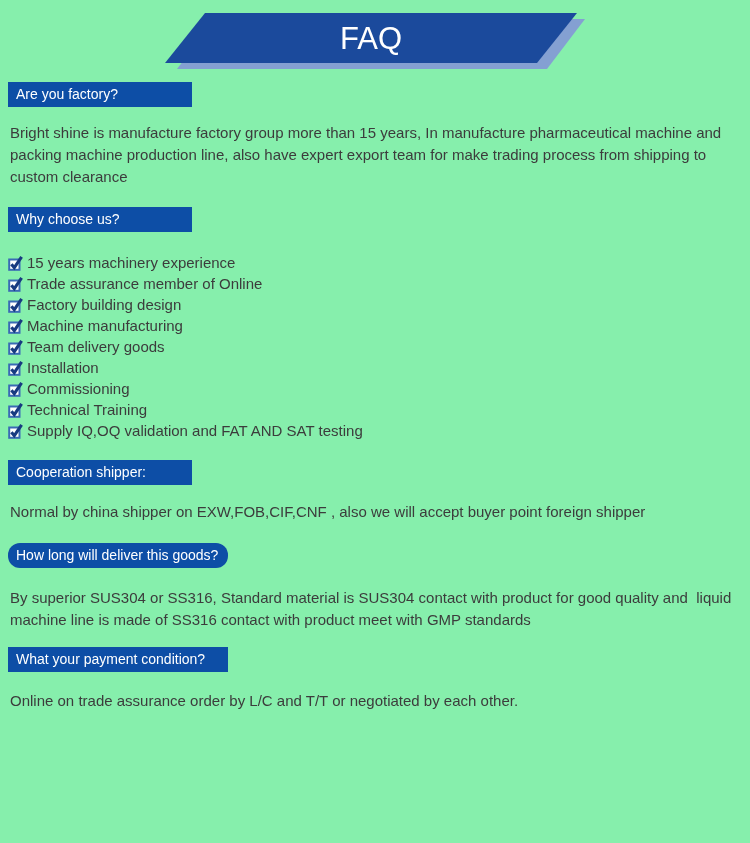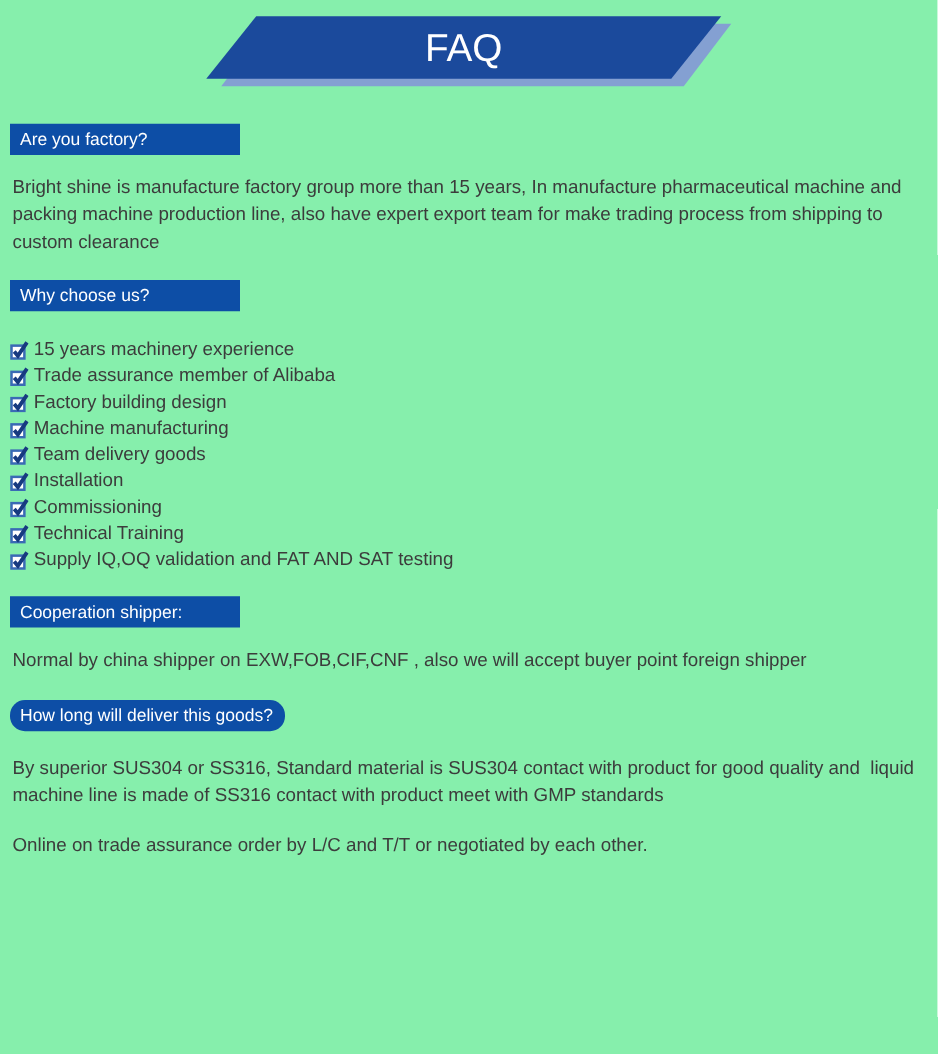--- a/index.html
+++ b/index.html
@@ -27,21 +27,21 @@
   }
   .hw-narrow { width: 184px; }
   .hw-wide   { width: 220px; }
   .body-text {
     margin: 0 4px 0 10px;
     font-size: 15px;
     line-height: 22px;
     color: #3c3c3c;
     white-space: pre-wrap;
   }
-  .mt-h1 { margin-top: 27px; }
+  .mt-h1 { margin-top: 10px; }
   .mt-p1 { margin-top: 15px; }
   .mt-h2 { margin-top: 19px; }
   .checklist {
     list-style: none;
     margin: 20px 0 0 0;
     padding: 0 0 0 8px;
   }
   .checklist li {
     display: flex;
     align-items: center;
@@ -91,21 +91,21 @@
             <rect x="1.2" y="4.5" width="10.3" height="10.3" fill="#ffffff" stroke-width="2" stroke="#3a6ab5"></rect>
             <path d="M3.4 9.2 L6.3 12.7 L13.6 1.9" fill="none" stroke-width="3.1" stroke="#173a80"></path>
           </svg>
         <span>15 years machinery experience</span>
       </li>
       <li>
         <svg class="checkbox-icon" viewBox="0 0 15 16">
             <rect x="1.2" y="4.5" width="10.3" height="10.3" fill="#ffffff" stroke-width="2" stroke="#3a6ab5"></rect>
             <path d="M3.4 9.2 L6.3 12.7 L13.6 1.9" fill="none" stroke-width="3.1" stroke="#173a80"></path>
           </svg>
-        <span>Trade assurance member of Alibaba</span>
+        <span>Trade assurance member of Online</span>
       </li>
       <li>
         <svg class="checkbox-icon" viewBox="0 0 15 16">
             <rect x="1.2" y="4.5" width="10.3" height="10.3" fill="#ffffff" stroke-width="2" stroke="#3a6ab5"></rect>
             <path d="M3.4 9.2 L6.3 12.7 L13.6 1.9" fill="none" stroke-width="3.1" stroke="#173a80"></path>
           </svg>
         <span>Factory building design</span>
       </li>
       <li>
         <svg class="checkbox-icon" viewBox="0 0 15 16">
@@ -159,16 +159,17 @@
 
   <div>
     <div class="section-heading hw-wide mt-h4">How long will deliver this goods?</div>
   </div>
 
   <div>
     <p class="body-text mt-p5">By superior SUS304 or SS316, Standard material is SUS304 contact with product for good quality and  liquid machine line is made of SS316 contact with product meet with GMP standards</p>
   </div>
 
   <div>
+    <div class="section-heading hw-wide mt-h6">What your payment condition?</div>
     <p class="body-text mt-p6">Online on trade assurance order by L/C and T/T or negotiated by each other.</p>
   </div>
 
 </div>
 
 </body></html>

